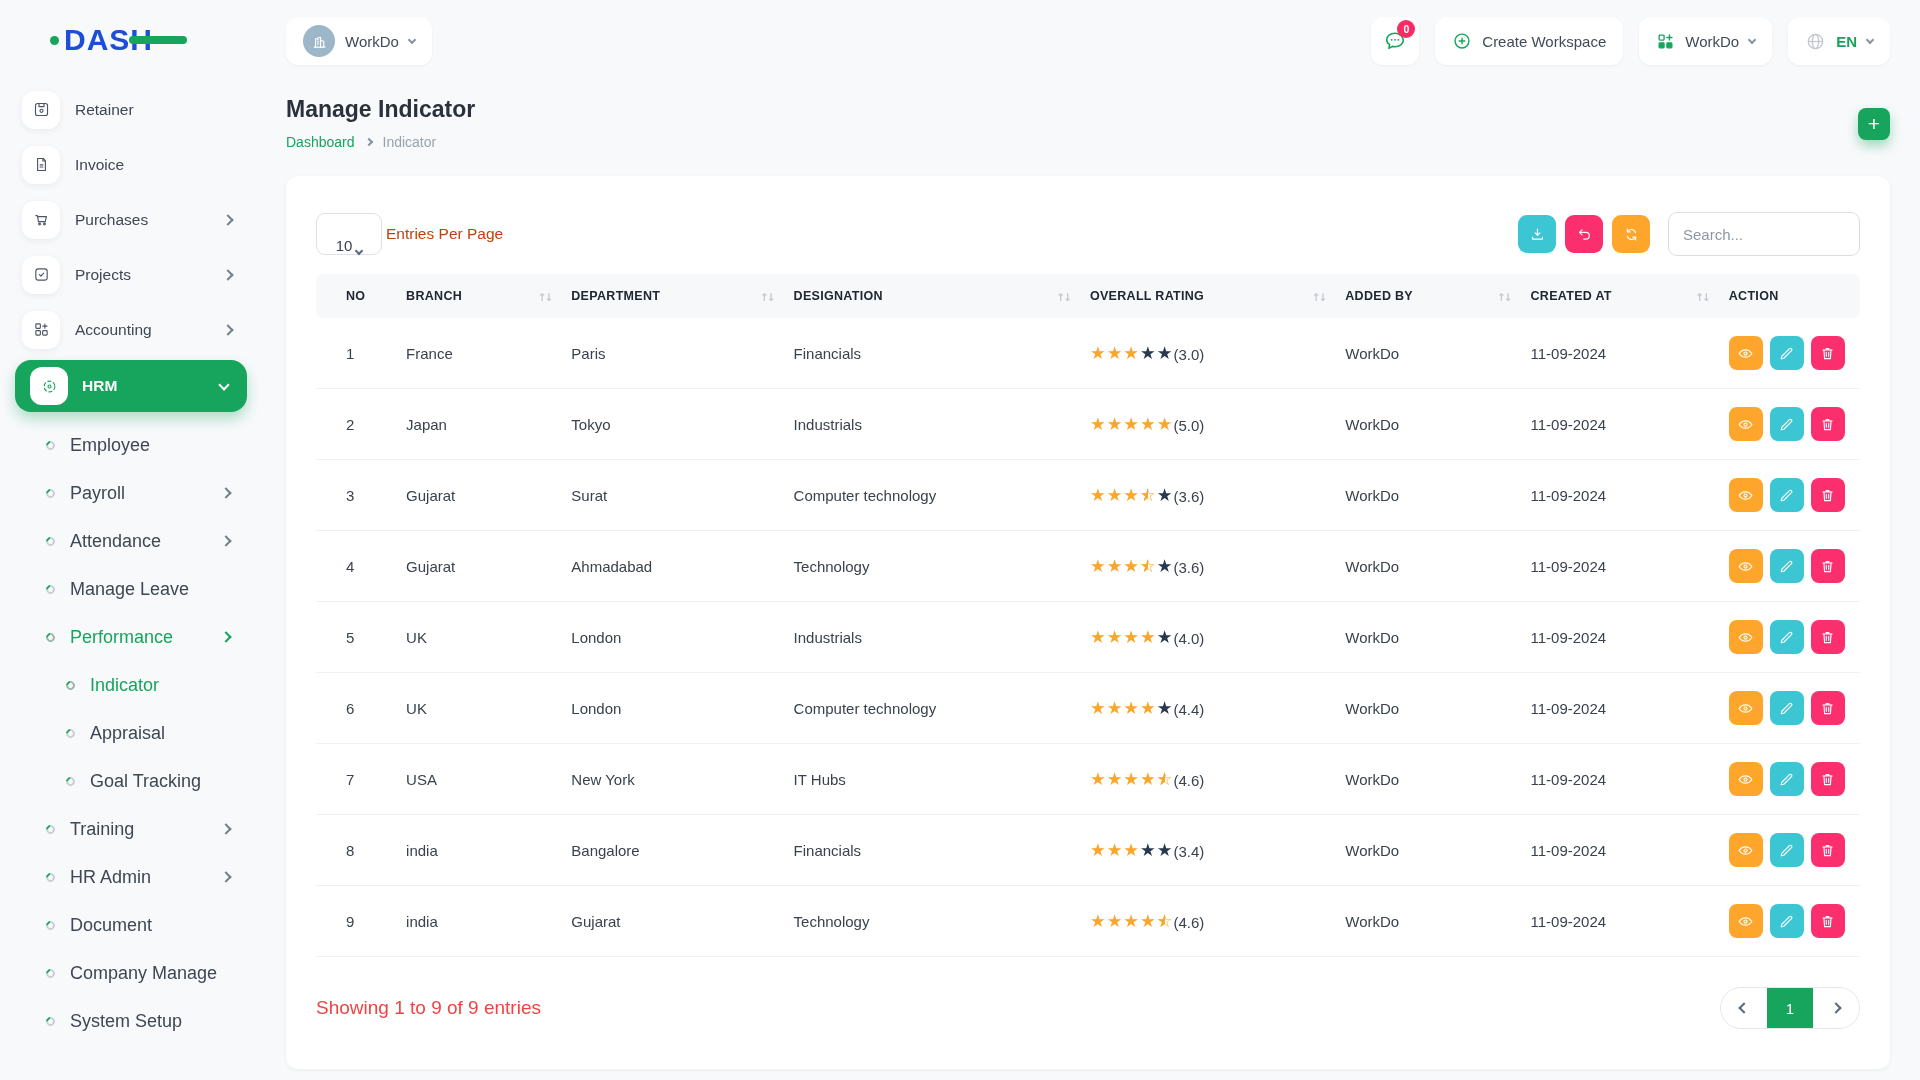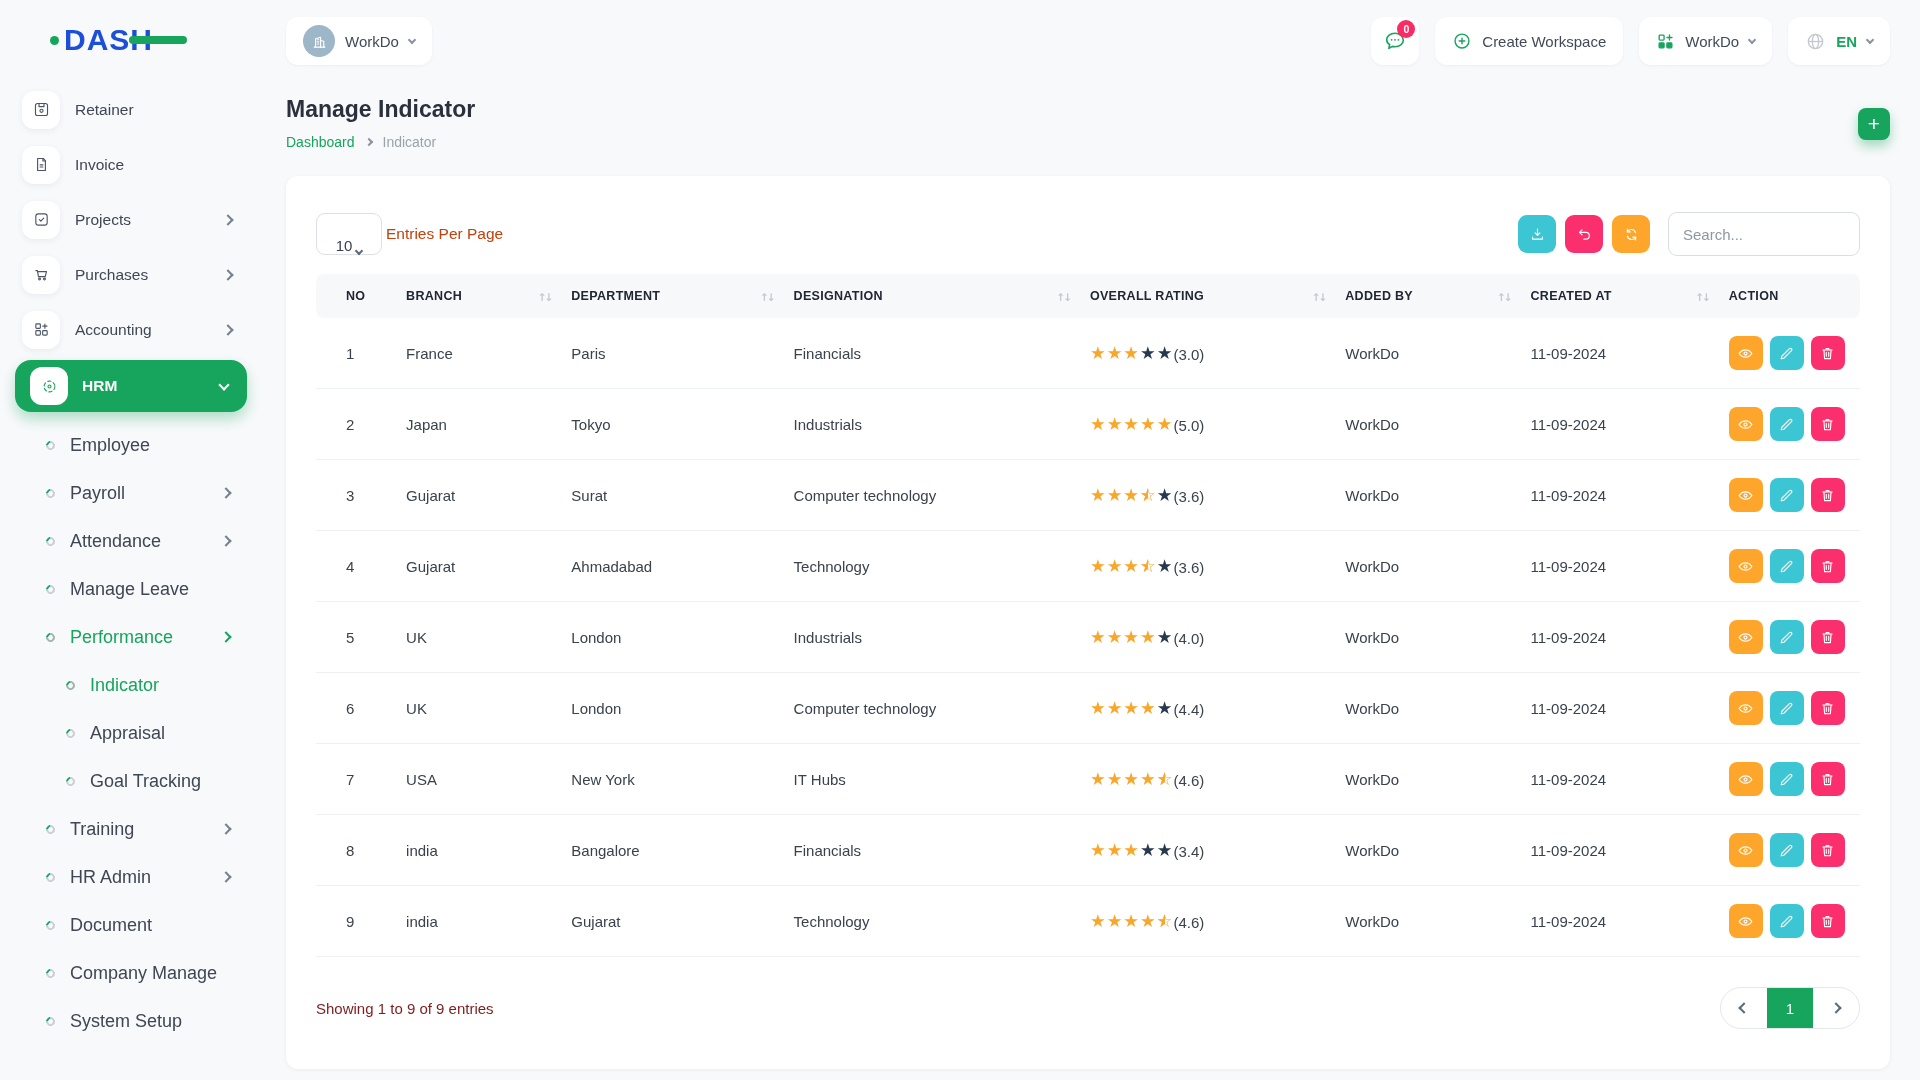--- a/index.html
+++ b/index.html
@@ -80,21 +80,21 @@
 .star.full{color:var(--star_orange)}
 .star.dark{color:var(--star_dark)}
 .star.half{position:relative;display:inline-block;color:var(--star_orange)}
 .star.half .f{position:absolute;left:0;top:0;width:52%;height:100%;overflow:hidden}
 .rating-label{font-size:15px;color:#3a424d;vertical-align:middle}
 .actions{display:flex;gap:7px}
 .act-btn{width:34px;height:34px;border-radius:8px;display:flex;align-items:center;justify-content:center;color:#fff;cursor:pointer}
 .svgwrap{display:flex}
 
 .table-footer{display:flex;align-items:center;margin-top:30px}
-.showing{font-size:15px;color:#7f1d1d}
+.showing{font-size:19px;color:#ef4444}
 .pagination{margin-left:auto;display:flex;align-items:center;border:1px solid #e4e7ec;border-radius:22px;overflow:hidden;background:#fff;height:42px}
 .page-btn{width:46px;height:100%;display:flex;align-items:center;justify-content:center;color:#5b6b7e;cursor:pointer}
 .page-btn .chev{width:8px;height:8px}
 .page-cur{width:46px;height:100%;background:var(--green);color:#fff;display:flex;align-items:center;justify-content:center;font-size:15px;cursor:pointer}
 </style>
 </head>
 <body>
 
 <aside class="sidebar">
   <div class="logo">
@@ -122,39 +122,39 @@
               <path d="M10 12.5h4M10 15.5h4"></path>
             </svg>
           </span>
         </span>
         <span class="label">Invoice</span>
       </div>
       <div class="nav-item">
         <span class="icon-box">
           <span class="svgwrap">
             <svg width="17" height="17" viewBox="0 0 24 24" fill="none" stroke="currentColor" stroke-width="1.6" stroke-linecap="round" stroke-linejoin="round">
-              <rect x="4" y="4" width="16" height="16" rx="3.5"></rect>
-              <path d="M9 12.2l2.1 2.1 4-4.2"></path>
+              <path d="M4 6.5h2.2l1.5 8.5h9.6l1.7-7H7"></path>
+              <circle cx="9.2" cy="18.5" r="1.3"></circle>
+              <circle cx="16.2" cy="18.5" r="1.3"></circle>
             </svg>
           </span>
         </span>
-        <span class="label">Projects</span>
+        <span class="label">Purchases</span>
         <span class="chev nav-chev "></span>
       </div>
       <div class="nav-item">
         <span class="icon-box">
           <span class="svgwrap">
             <svg width="17" height="17" viewBox="0 0 24 24" fill="none" stroke="currentColor" stroke-width="1.6" stroke-linecap="round" stroke-linejoin="round">
-              <path d="M4 6.5h2.2l1.5 8.5h9.6l1.7-7H7"></path>
-              <circle cx="9.2" cy="18.5" r="1.3"></circle>
-              <circle cx="16.2" cy="18.5" r="1.3"></circle>
+              <rect x="4" y="4" width="16" height="16" rx="3.5"></rect>
+              <path d="M9 12.2l2.1 2.1 4-4.2"></path>
             </svg>
           </span>
         </span>
-        <span class="label">Purchases</span>
+        <span class="label">Projects</span>
         <span class="chev nav-chev "></span>
       </div>
       <div class="nav-item">
         <span class="icon-box">
           <span class="svgwrap">
             <svg width="17" height="17" viewBox="0 0 24 24" fill="none" stroke="currentColor" stroke-width="1.6" stroke-linecap="round" stroke-linejoin="round">
               <rect x="4" y="4" width="6.4" height="6.4" rx="1.2"></rect>
               <rect x="4" y="13.6" width="6.4" height="6.4" rx="1.2"></rect>
               <rect x="13.6" y="13.6" width="6.4" height="6.4" rx="1.2"></rect>
               <path d="M16.8 4.2v6M13.8 7.2h6"></path>

